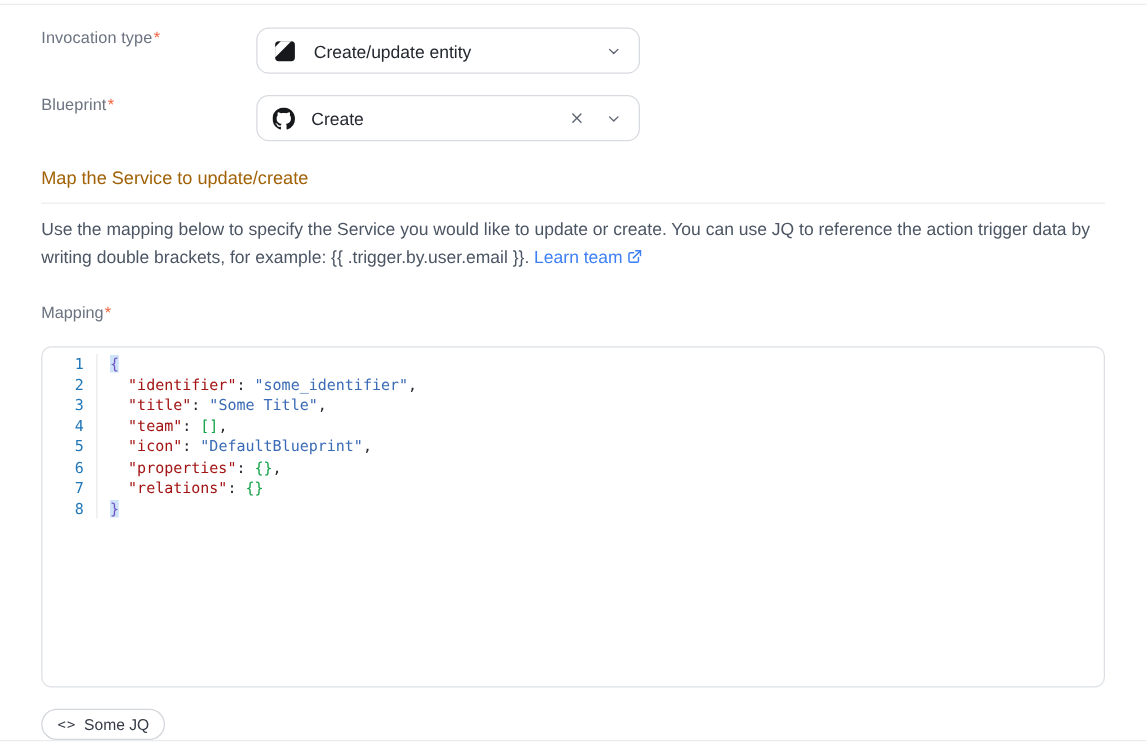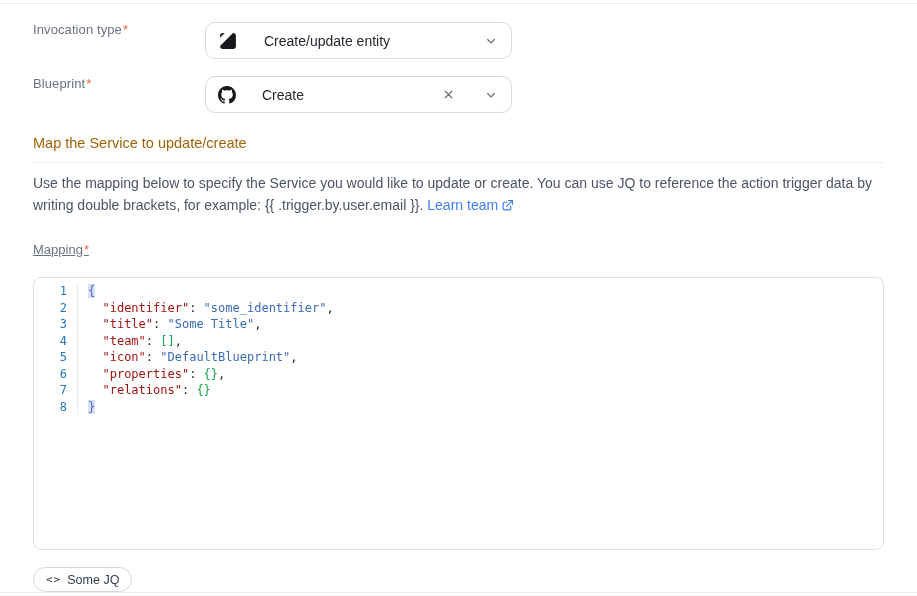--- a/index.html
+++ b/index.html
@@ -6,32 +6,32 @@
   html,body { width:917px; height:596px; background:#fff; font-family:"Liberation Sans",sans-serif; position:relative; overflow:hidden; }
   .top-divider { position:absolute; top:3px; left:0; width:917px; border-top:1px solid #eaecef; }
   .bottom-divider { position:absolute; top:592px; left:0; width:917px; border-top:1px solid #eaecef; }
   .content { position:absolute; left:33px; top:22px; width:851px; }
 
   .form-row { display:flex; align-items:flex-start; height:37px; margin-bottom:17px; }
   .row-label { width:172px; font-size:13px; color:#6b7280; letter-spacing:.1px; }
   .req { color:#f0643f; margin-left:1px; }
 
   .select { width:307px; height:37px; border:1px solid #d7dade; border-radius:10px; background:#fff;
-            display:flex; align-items:center; padding:0 14px 0 12px; gap:26px; cursor:pointer; }
+            display:flex; align-items:center; padding:0 14px 0 12px; gap:13px; cursor:pointer; }
   .select-value { flex:1; font-size:14px; color:#23272e; }
   .icon { display:inline-flex; align-items:center; justify-content:center; flex:0 0 auto; }
   .clear-x { margin-right:4px; }
 
   .section-heading { margin-top:22px; font-size:14.5px; font-weight:500; color:#a16207; }
   .divider { margin-top:11px; border-top:1px solid #ebedef; width:851px; }
   .section-desc { margin-top:10px; font-size:14px; line-height:21.5px; color:#4b5563; width:851px; }
   .learn-more { color:#3d7ff5; text-decoration:none; cursor:pointer; }
   .ext-icon { display:inline-block; vertical-align:-2px; margin-left:3px; }
 
-  .mapping-label { margin-top:24px; font-size:13px; color:#6b7280;text-decoration:underline; }
+  .mapping-label { margin-top:24px; font-size:13px; color:#6b7280; }
 
   .editor { margin-top:20px; width:851px; height:273px; border:1px solid #dcdfe3; border-radius:8px;
             background:#fff; display:flex; align-items:flex-start; overflow:hidden; padding-top:5px;
             font-family:"DejaVu Sans Mono",monospace; font-size:12px; line-height:16.5px; cursor:text; }
   .gutter { width:44px; flex:0 0 44px; text-align:right; padding-right:10px; color:#2277b8;
             border-right:1px solid #e8eaec; }
   .gutter div { height:16.5px; }
   .code { padding-left:10px; white-space:pre; color:#24292f; }
   .code-line { height:16.5px; }
   .tk-key { color:#a31515; }

